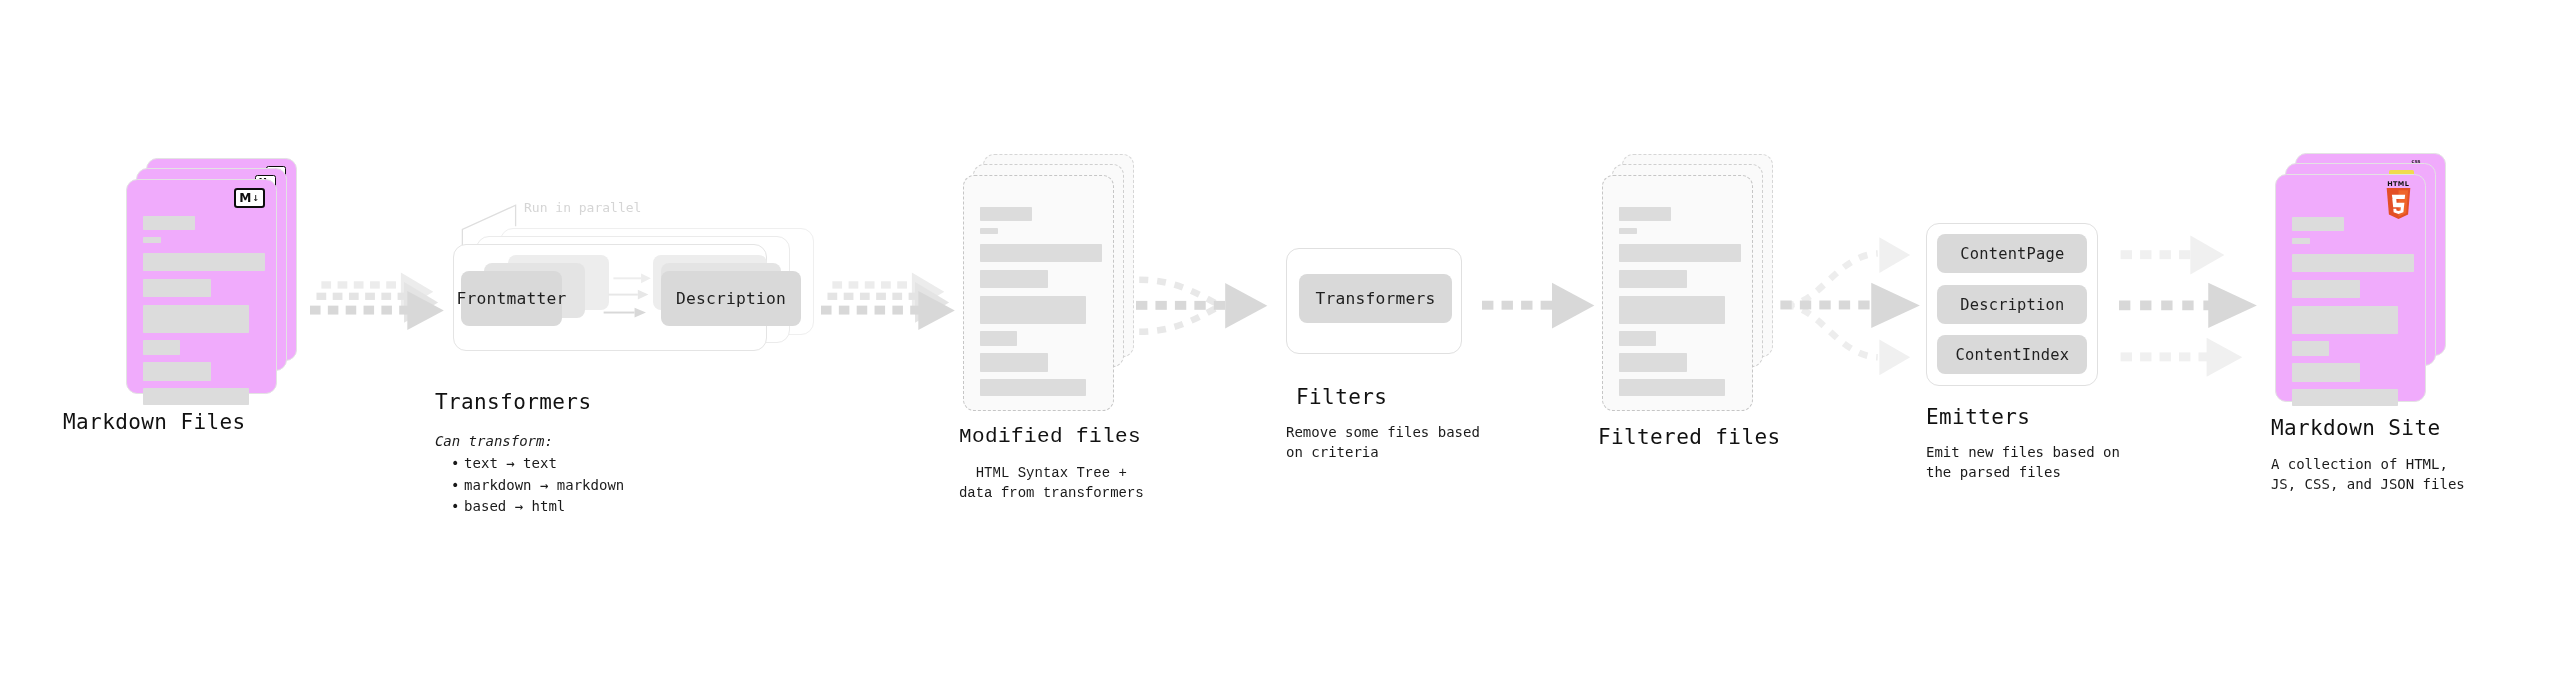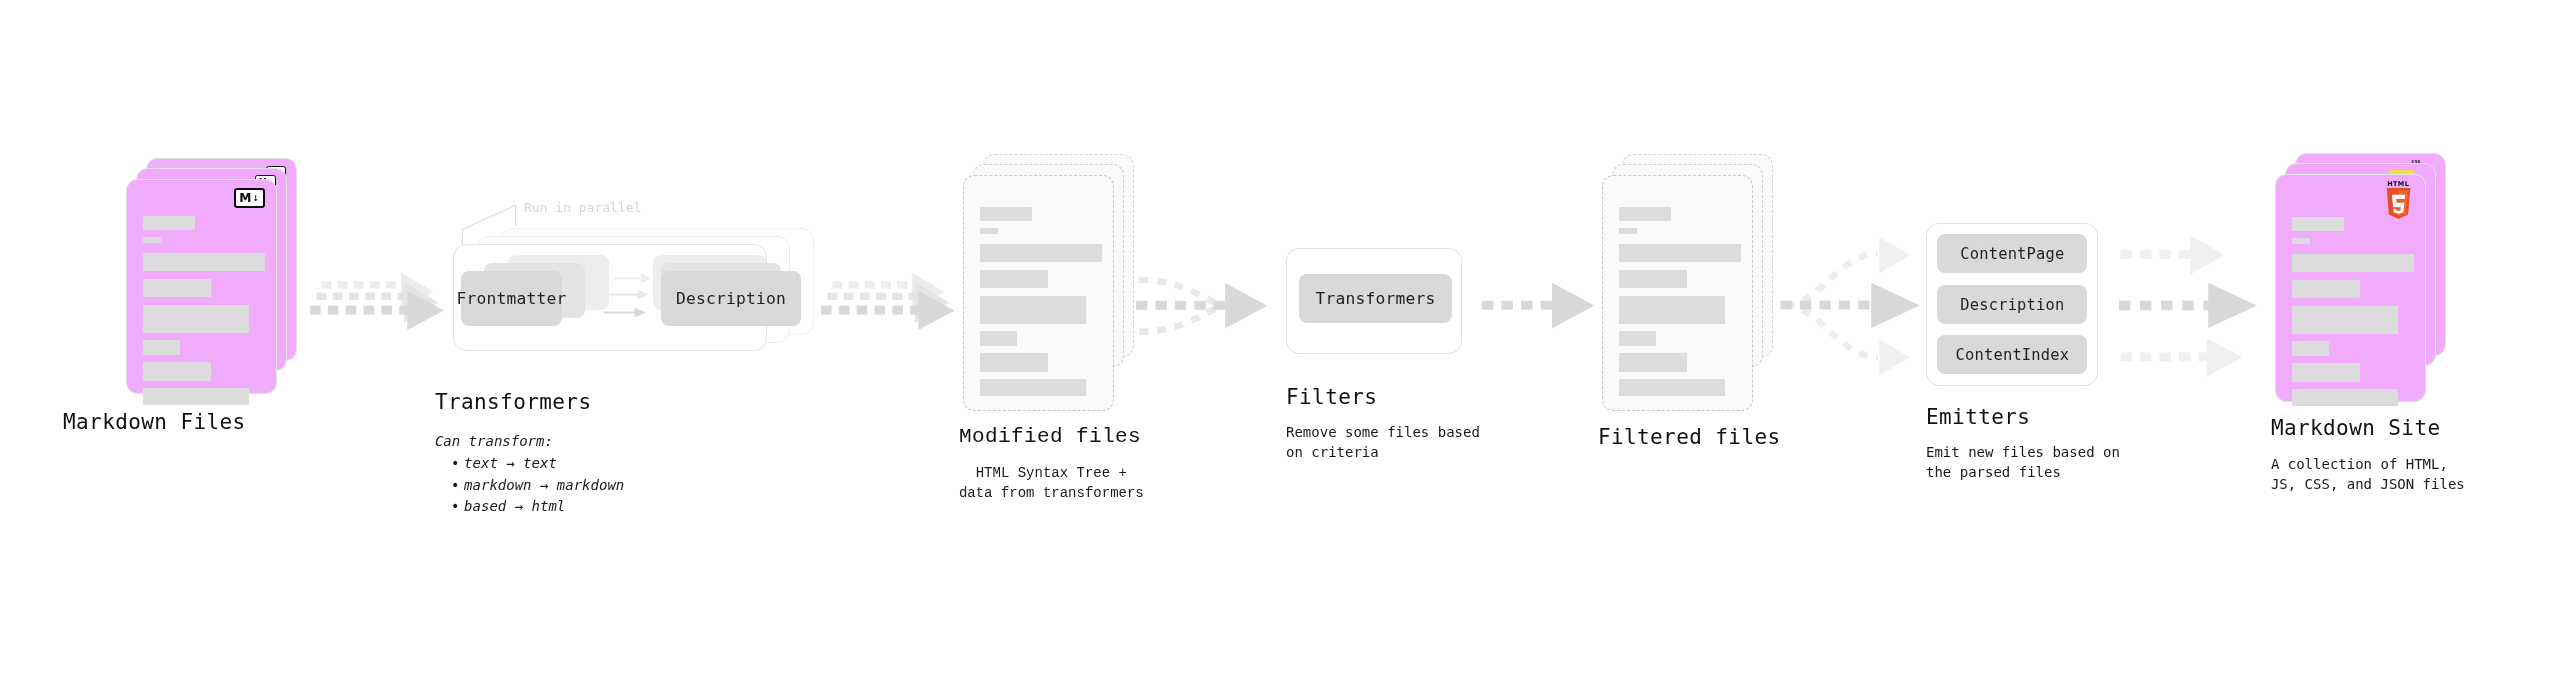--- a/index.html
+++ b/index.html
@@ -189,21 +189,21 @@
         <path d="M2 52 H40"></path>
           <polygon points="40,46 54,52 40,58" fill="#d8d8d8" stroke="none"></polygon>
       </g>
     </svg>
 
     <div class="chip" style="left:18px;top:76px;width:101px;height:55px;">Frontmatter</div>
     <div class="chip" style="left:218px;top:76px;width:140px;height:55px;">Description</div>
 
     <div class="title" style="left:-8.1px;top:195px;">Transformers</div>
     <div class="sub" style="left:-8.1px;top:236px;font-style:italic;">Can transform:</div>
-    <ul class="blist" style="position:absolute;left:6.5px;top:258px;font-style:italic;">
+    <ul class="blist" style="position:absolute;left:6.5px;top:258px;">
       <li>text → text</li>
       <li>markdown → markdown</li>
       <li>based → html</li>
     </ul>
   </div>
 
   <svg class="node" style="left:821px;top:278px;" width="146" height="65" viewBox="0 0 180 80">
     <g fill="#ececec">
       <rect x="14" y="4" width="12" height="9"></rect>
         <rect x="34" y="4" width="12" height="9"></rect>
@@ -267,21 +267,21 @@
         <rect x="72" y="50" width="14" height="11"></rect>
       <rect x="96" y="50" width="14" height="11"></rect>
       <polygon points="110,28 162,56 110,84"></polygon>
     </g>
   </svg>
 
   <div class="node" style="left:1286px;top:248px;">
     <div class="gbox" style="left:0;top:0;width:176px;height:106px;"></div>
     <div class="chip" style="left:13px;top:26px;width:153px;height:49px;">Transformers</div>
 
-    <div class="title" style="left:0px;top:137px;">Filters</div>
+    <div class="title" style="left:10px;top:137px;">Filters</div>
     <div class="sub" style="left:0px;top:174px;">Remove some files based
 on criteria</div>
   </div>
 
   <svg class="node" style="left:1482px;top:286px;" width="114" height="49" viewBox="0 0 140 60">
     <g fill="#d8d8d8">
       <rect x="0" y="18" width="14" height="11"></rect>
         <rect x="24" y="18" width="14" height="11"></rect>
       <rect x="48" y="18" width="14" height="11"></rect>
         <rect x="72" y="18" width="14" height="11"></rect>

